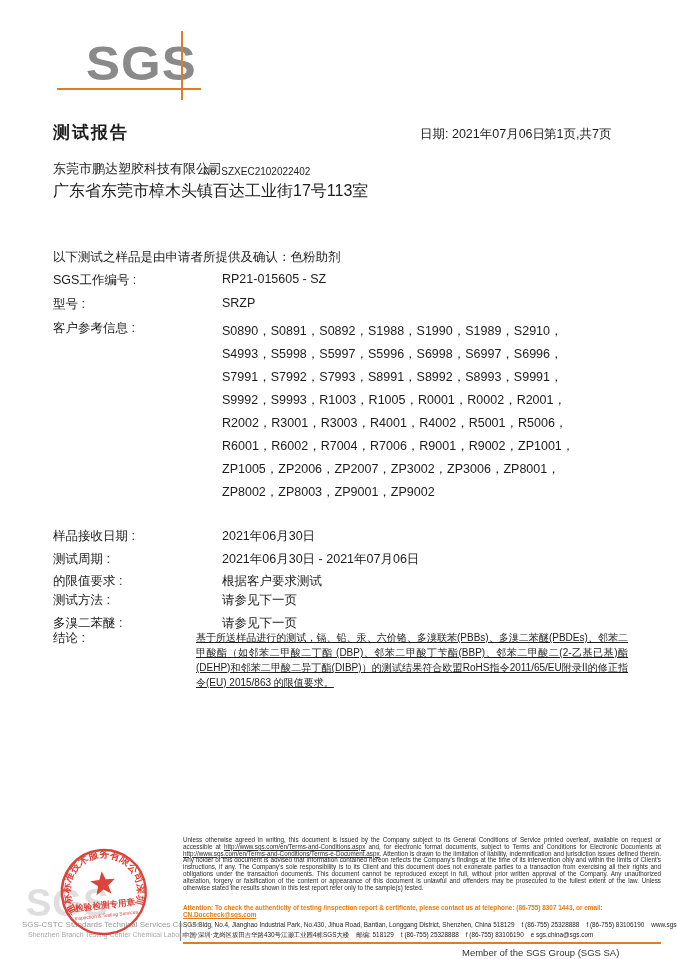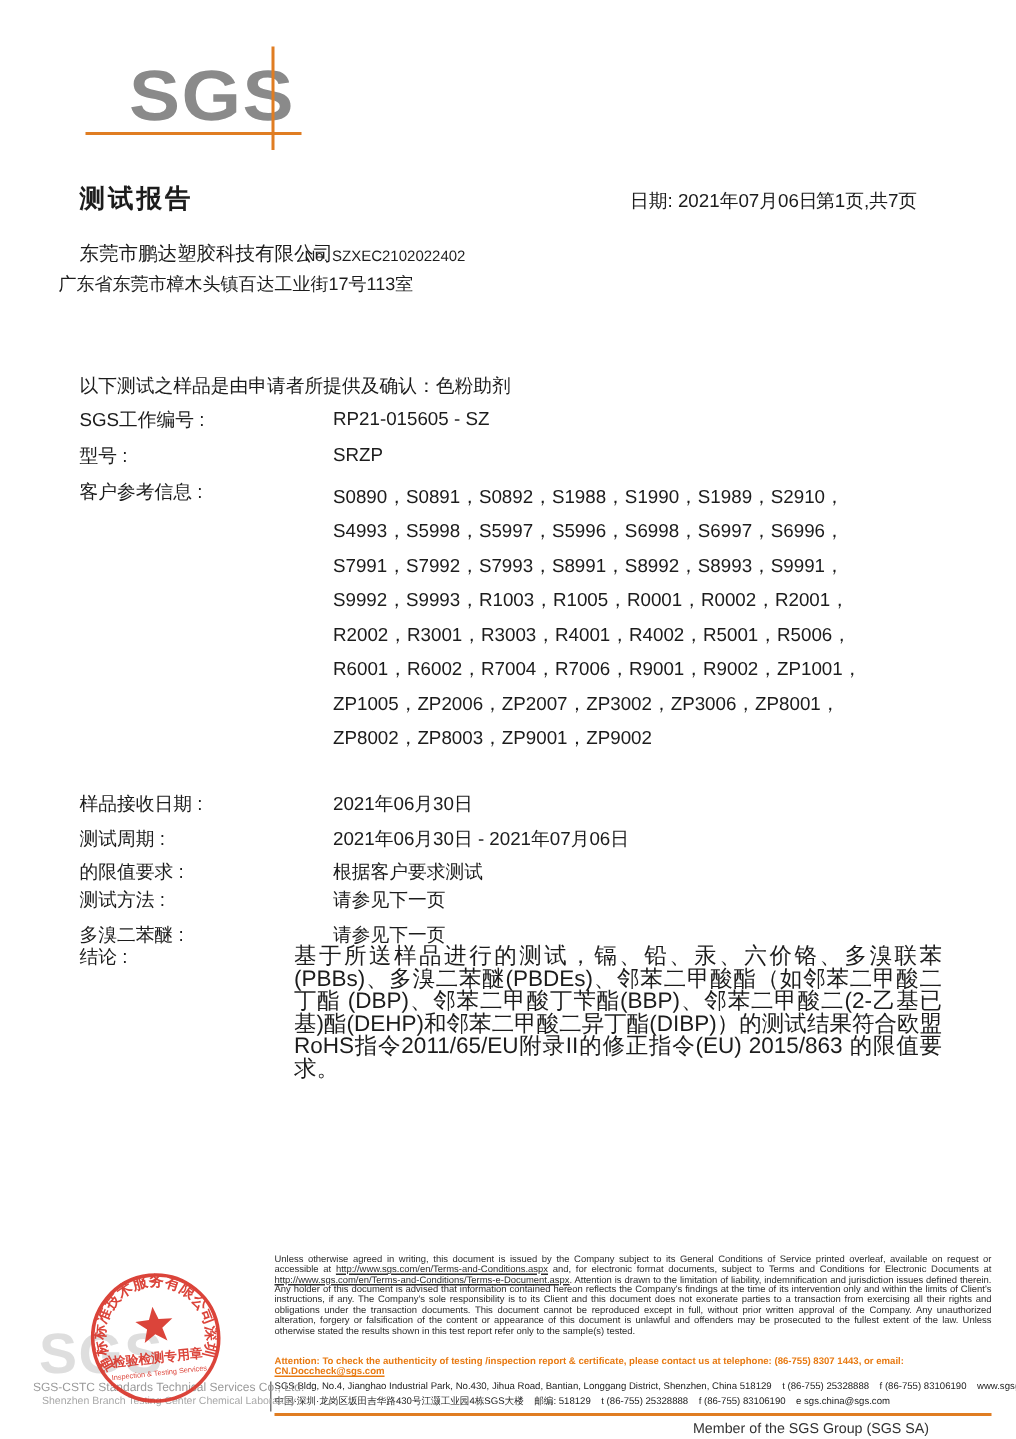--- a/index.html
+++ b/index.html
@@ -12,29 +12,29 @@
   
   .logo-sgs{left:86px;top:36px;font-size:50px;font-weight:800;color:#8a8a8a;
     letter-spacing:1px;transform:scale(1.02,.95);transform-origin:left top;}
   .logo-vline{left:181px;top:31px;width:2px;height:69px;background:#e07d22;}
   .logo-hline{left:57px;top:88px;width:144px;height:2px;background:#e07d22;}
   .report-title{left:53px;top:121px;font-size:17px;font-weight:bold;letter-spacing:2px;}
   .report-no{left:203px;top:126px;font-size:10px;margin-top:40px;}
   .report-date{left:420px;top:126px;font-size:12.5px;}
   .report-page{left:544px;top:126px;font-size:12.5px;}
   .company{left:53px;top:160px;font-size:13px;}
-  .address{left:39px;top:181px;font-size:12px;}
+  .address{left:53px;top:181px;font-size:16px;}
   
   .intro{left:53px;top:249px;font-size:12.5px;}
   .row{position:absolute;left:53px;font-size:12.5px;white-space:nowrap;}
   .row .lbl{display:inline-block;}
   .row .val{position:absolute;left:169px;top:0;}
   .ref-lines{left:222px;top:320px;font-size:12.5px;line-height:23px;}
   .conclusion-val{position:absolute;left:143px;top:0;width:432px;
-    font-size:15px;line-height:15px;white-space:normal;text-align:justify;}
+    font-size:10px;line-height:15px;white-space:normal;text-align:justify;text-decoration:underline;}
   
   .watermark{left:26px;top:882px;font-size:38px;font-weight:800;color:#c4c4c4;
     opacity:.55;z-index:1;letter-spacing:1px;}
   .seal{left:44px;top:844px;width:120px;height:100px;z-index:3;
     transform:rotate(-6deg);opacity:.92;}
   .lab-line1{left:22px;top:920px;font-size:8px;color:#9a9a9a;z-index:2;white-space:nowrap;}
   .lab-line2{left:28px;top:931px;font-size:7px;color:#a8a8a8;z-index:2;white-space:nowrap;}
   .disclaimer{left:183px;top:837px;width:478px;font-size:6.3px;line-height:6.8px;
     text-align:justify;color:#2b2b2b;}
   .u{text-decoration:underline;}

